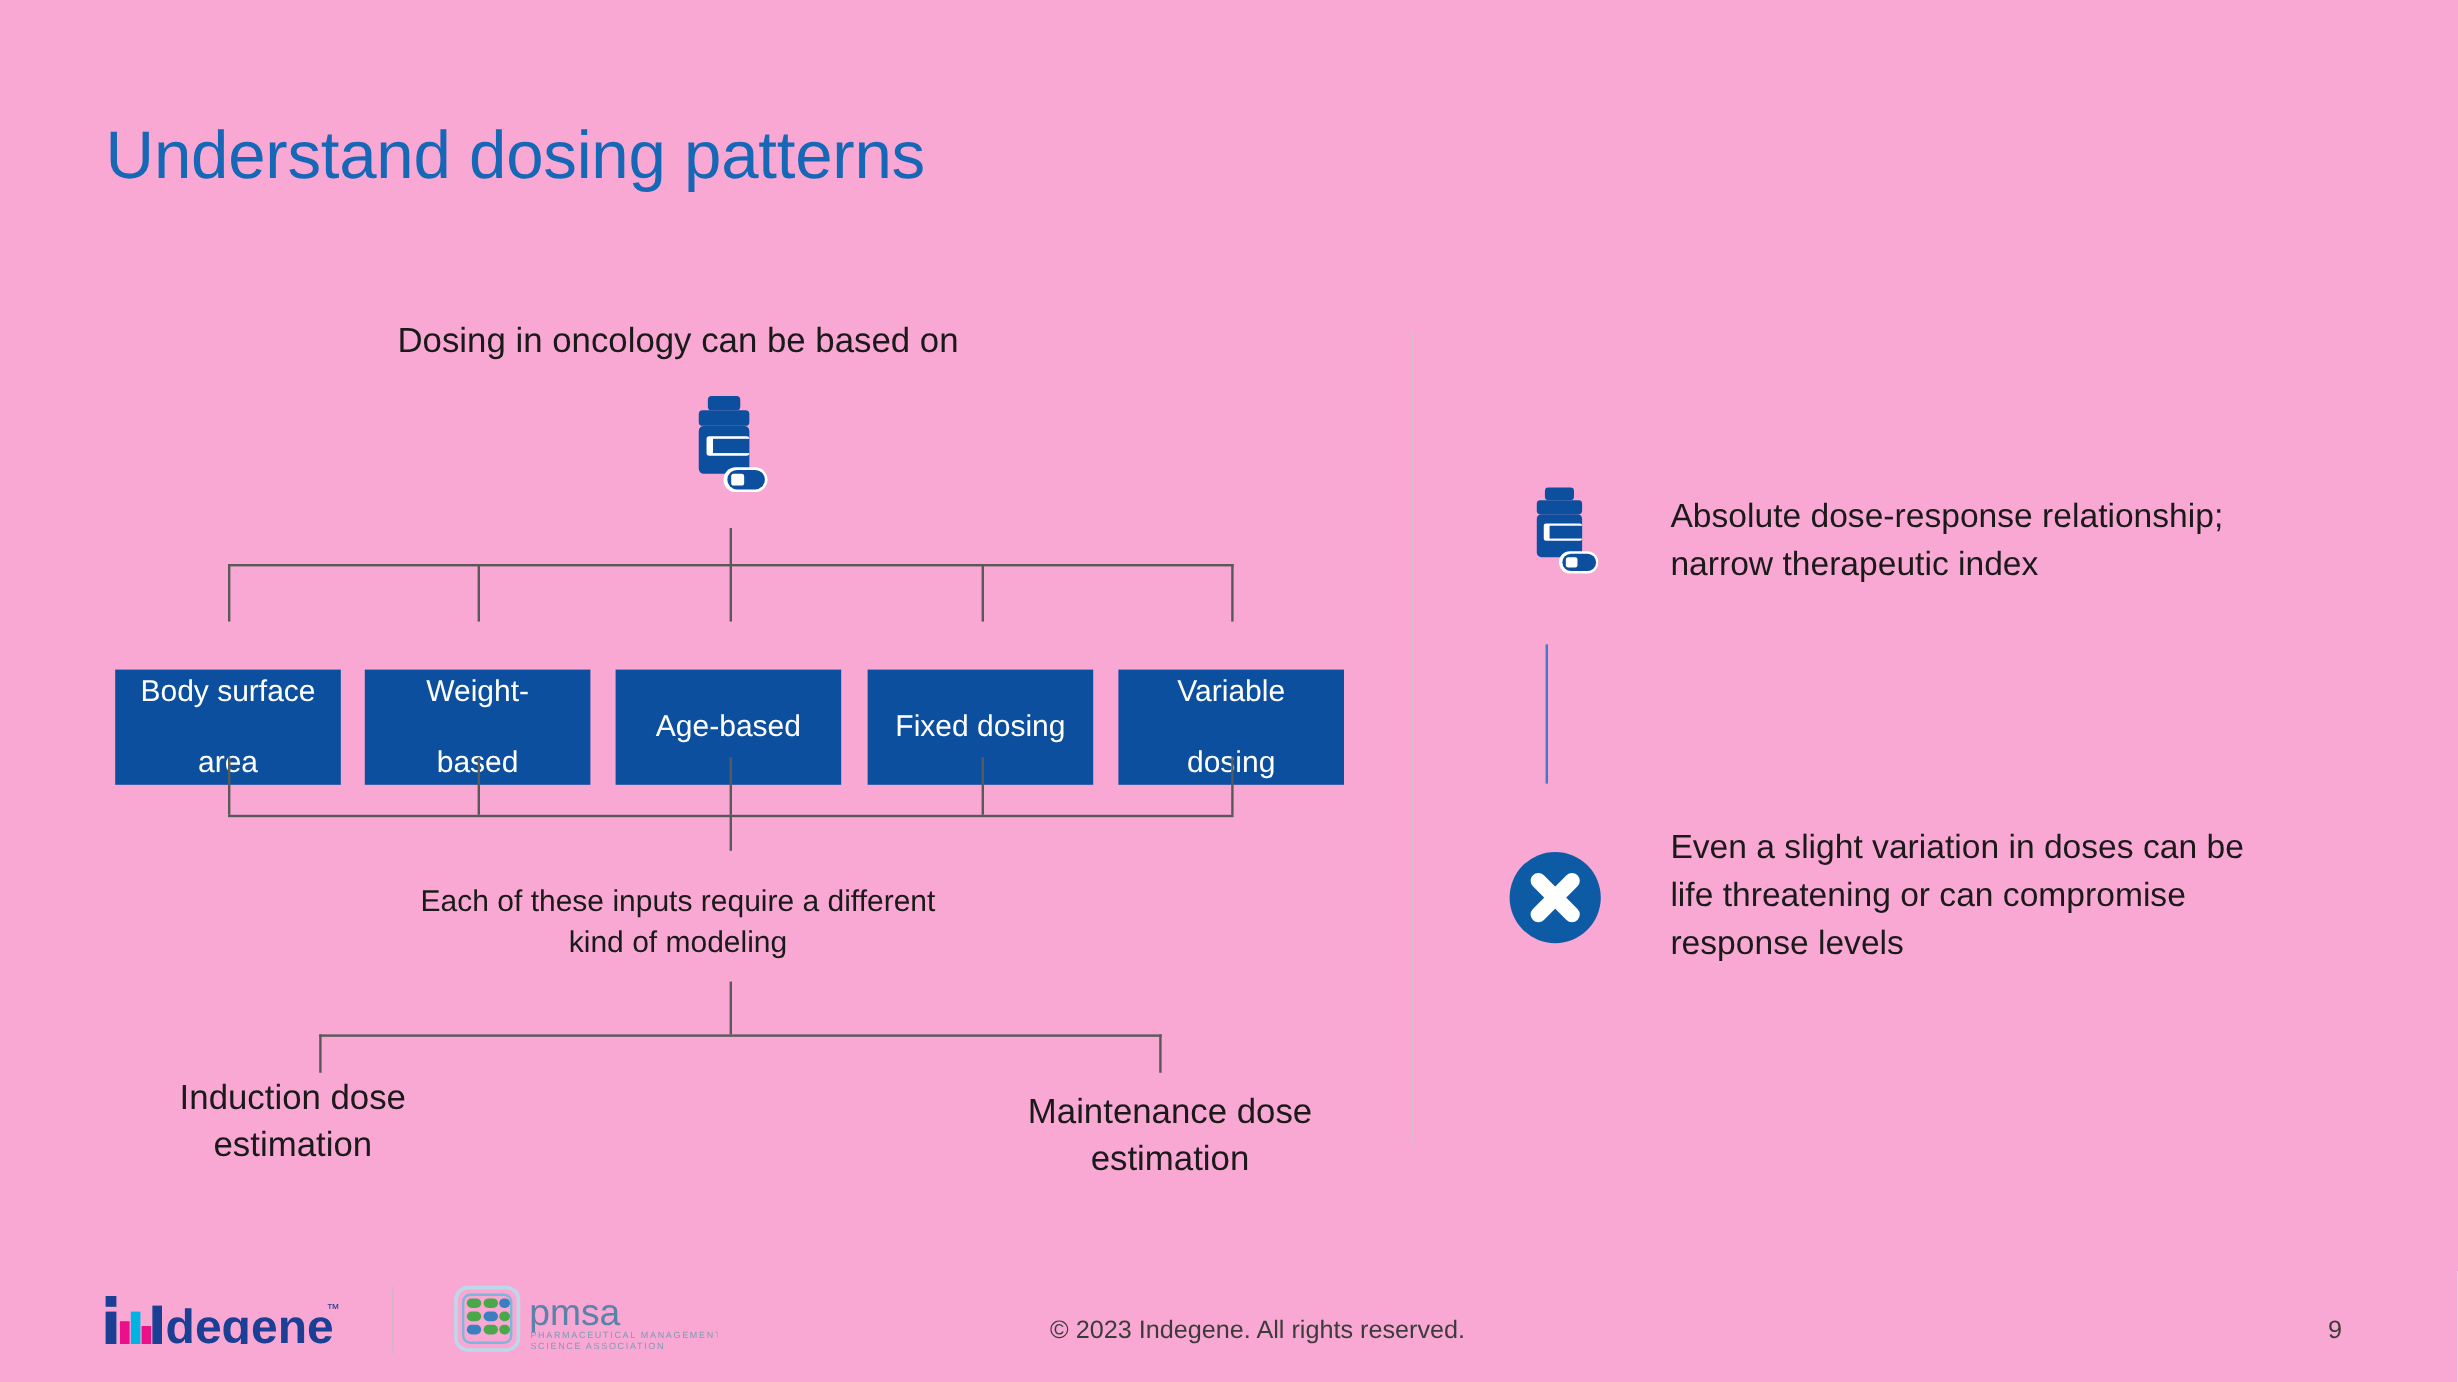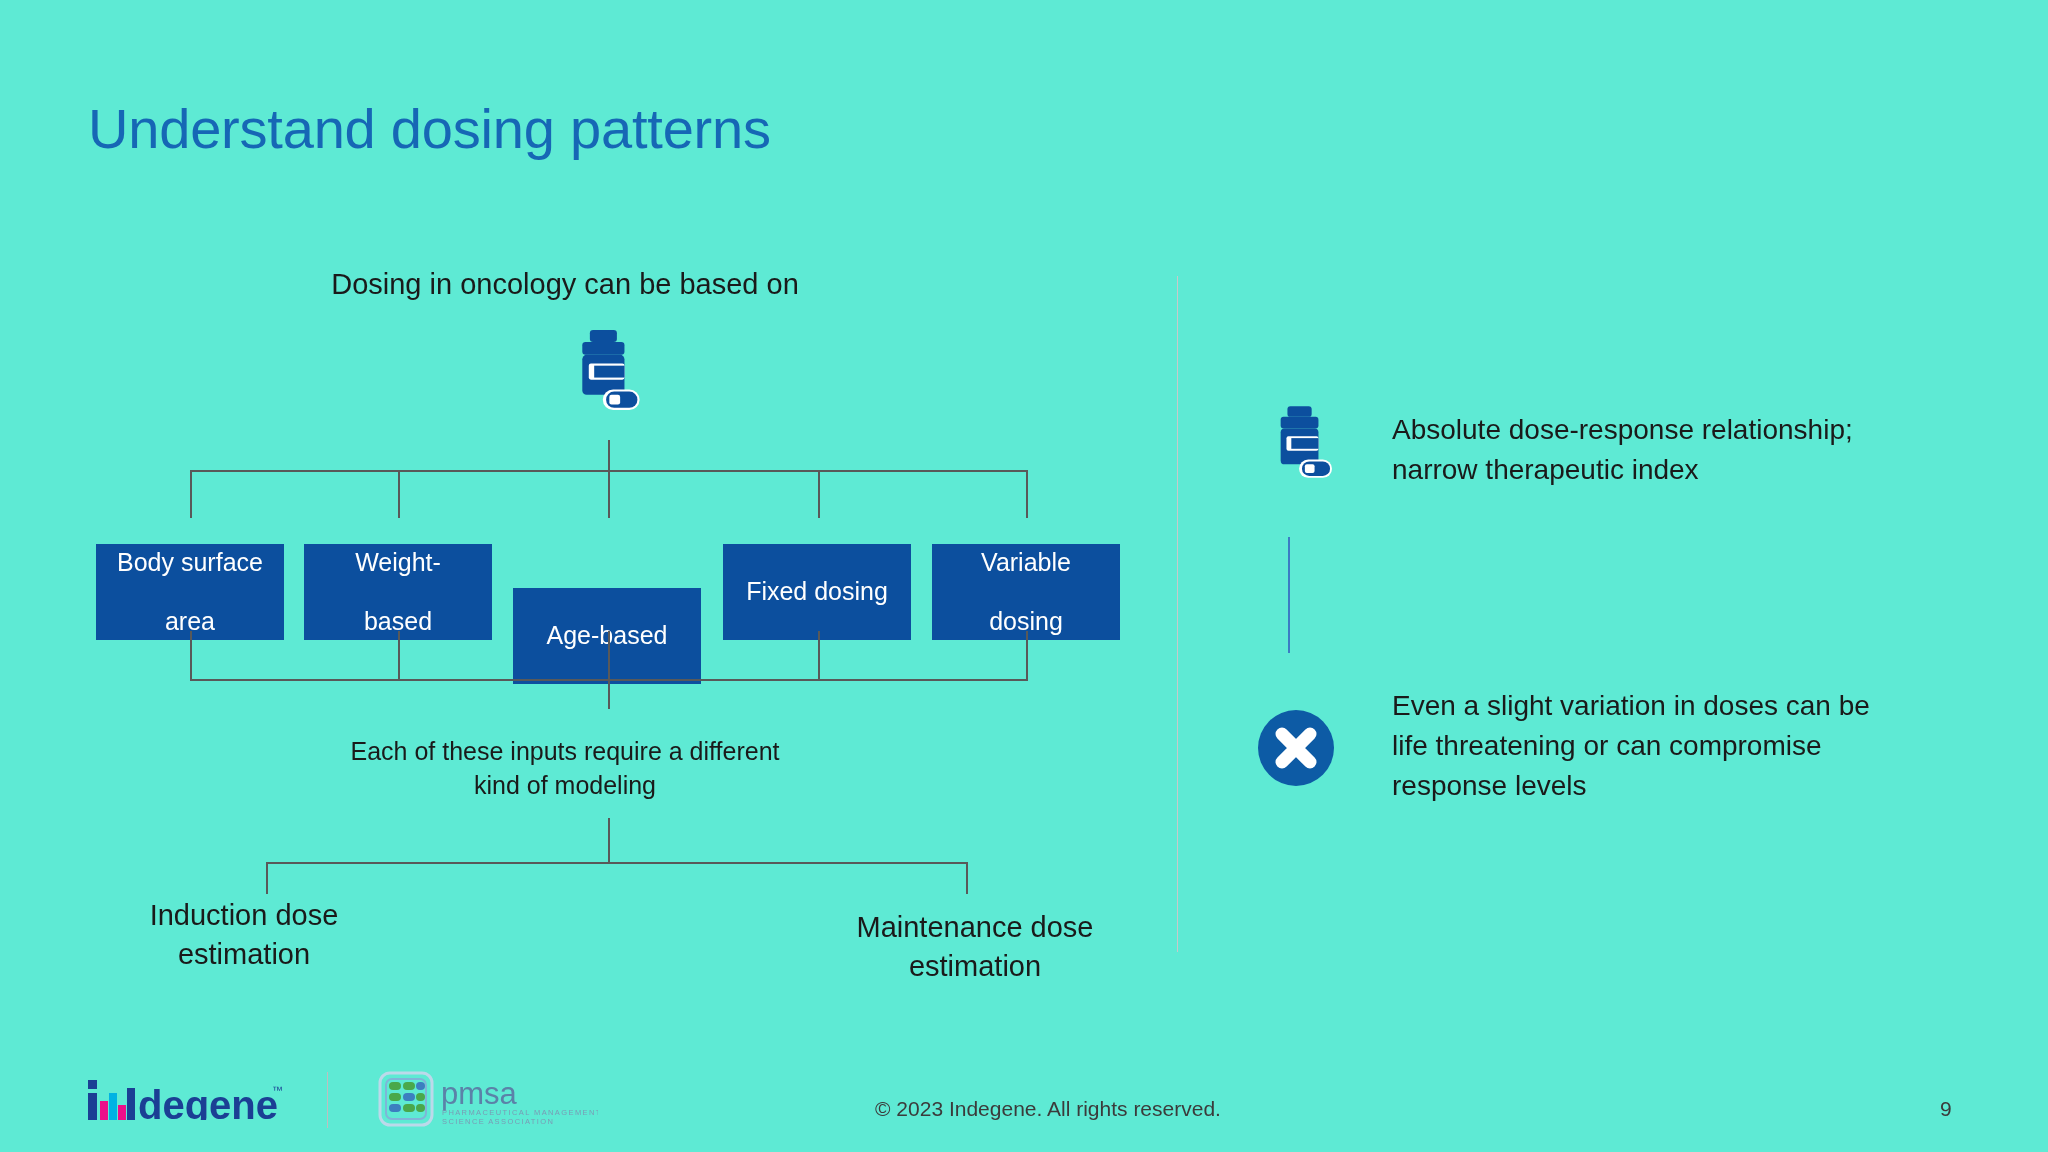--- a/index.html
+++ b/index.html
@@ -1,21 +1,21 @@
 <!DOCTYPE html>
 <html><head>
 <meta charset="utf-8">
 <style>
   html,body{margin:0;padding:0;}
   body{
     width:2048px;height:1152px;background:#ffffff;
     font-family:"Liberation Sans", sans-serif;
     overflow:hidden;position:relative;
   }
-  .slide{position:absolute;inset:0;background:#5eead4;}
+  .slide{position:absolute;inset:0;background:#f9a8d4;}
 
   
   .title{
     position:absolute;left:88px;top:96px;
     font-size:56px;color:#1667b5;font-weight:400;
     letter-spacing:-0.2px;white-space:nowrap;
   }
 
   
   .v-divider{
@@ -31,21 +31,21 @@
   .bottle-top{position:absolute;left:570px;top:330px;width:70px;height:80px;}
 
   .stem-top{
     position:absolute;left:608px;top:440px;width:1.6px;height:30px;background:#595959;
   }
   .bracket-top{
     position:absolute;left:190px;top:470px;width:838px;height:1.6px;background:#595959;
   }
   .drop{position:absolute;width:1.6px;height:48px;background:#595959;}
 
-  .boxrow{position:absolute;left:96px;top:544px;width:1028px;height:104px;}
+  .boxrow{position:absolute;left:96px;top:558px;width:1028px;height:104px;}
   .dbox{
     position:absolute;top:0;height:96px;background:#0c4f9e;
     color:#ffffff;font-size:25px;line-height:1.18;
     display:flex;align-items:center;justify-content:center;text-align:center;
   }
   .dbox span{display:block;padding:0 8px;}
 
   .bracket-bot{
     position:absolute;left:190px;top:679px;width:838px;height:1.6px;background:#595959;
   }
@@ -135,21 +135,21 @@
         <span>Body surface</span><br>
         <span>area</span>
       </span>
     </div>
     <div class="dbox" style="left:208px;width:188px;">
       <span>
         <span>Weight-</span><br>
         <span>based</span>
       </span>
     </div>
-    <div class="dbox" style="left:417px;width:188px;margin-top:44px;">
+    <div class="dbox" style="left:417px;width:188px;">
       <span>
         <span>Age-based</span>
       </span>
     </div>
     <div class="dbox" style="left:627px;width:188px;">
       <span>
         <span>Fixed dosing</span>
       </span>
     </div>
     <div class="dbox" style="left:836px;width:188px;text-align:center;">

